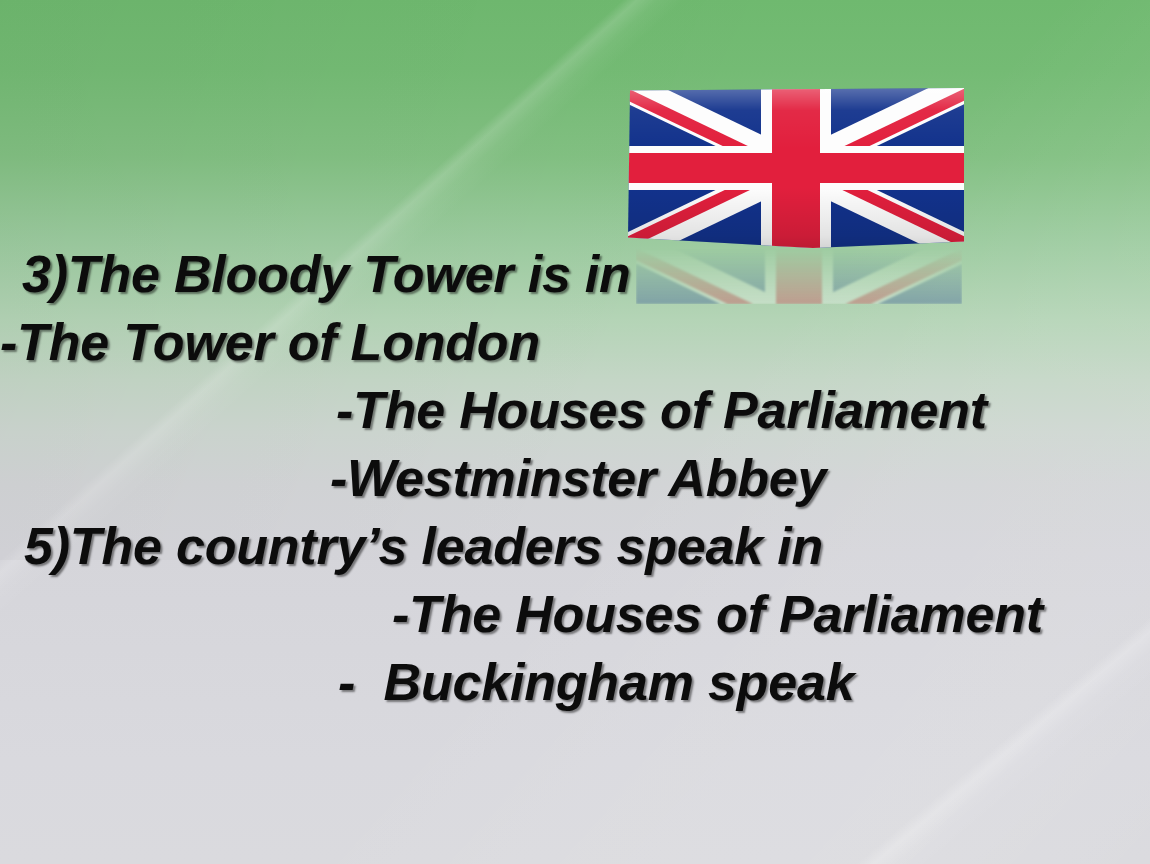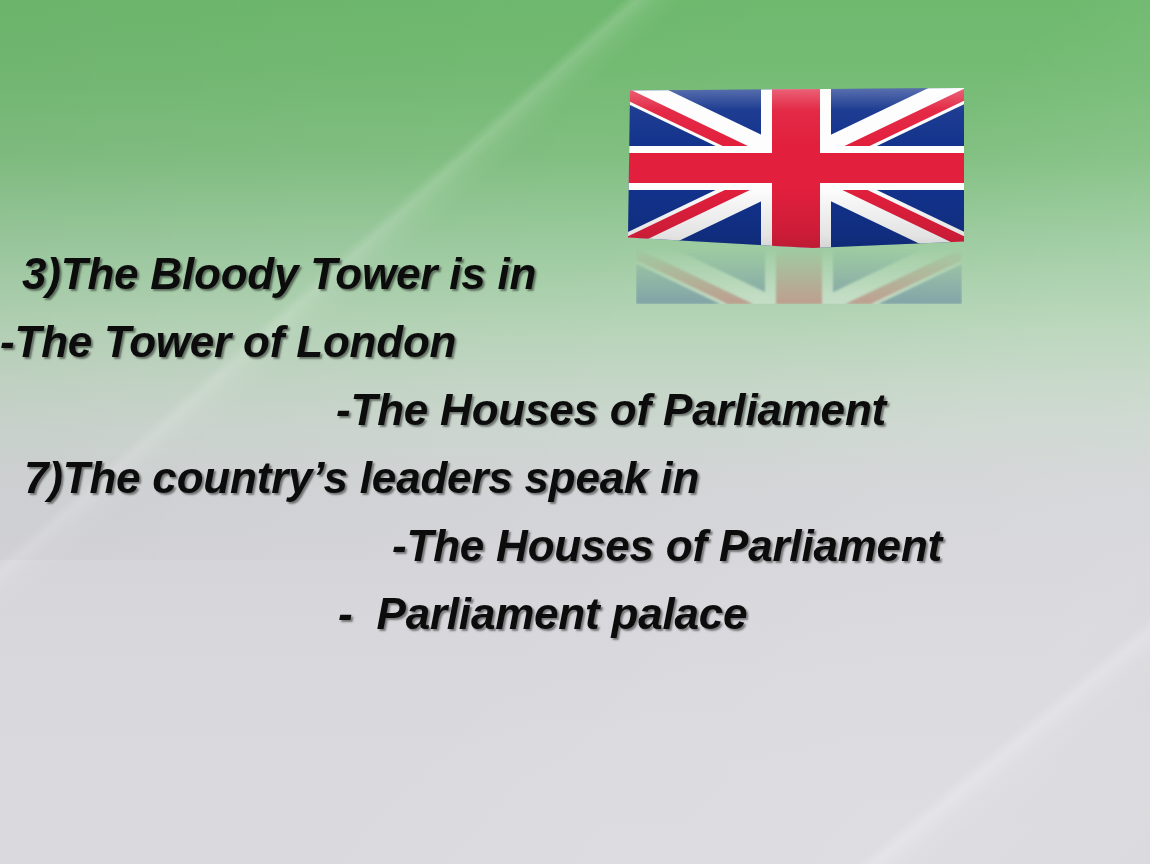--- a/index.html
+++ b/index.html
@@ -185,21 +185,21 @@
   .text-block {
     position: absolute;
     left: 0;
     top: 240px;
     width: 1150px;
   }
   .line {
     font-family: "Liberation Sans", sans-serif;
     font-weight: bold;
     font-style: italic;
-    font-size: 44px;
+    font-size: 52px;
     line-height: 68px;
     letter-spacing: -0.2px;
     color: #0c0c0c;
     white-space: pre;
     text-shadow: 2px 2px 2px rgba(0,0,0,0.45);
   }
   .ln1 { padding-left: 22px; }
   .ln2 { }
   .ln3 { padding-left: 336px; }
   .ln4 { padding-left: 330px; }
@@ -266,18 +266,19 @@
 
         <div class="flag-cross-rv"></div>
       </div>
     </div>
   </div>
 
   <div class="text-block">
     <div class="line ln1">3)The Bloody Tower is in</div>
     <div class="line ln2">-The Tower of London</div>
     <div class="line ln3">-The Houses of Parliament</div>
-    <div class="line ln5">7)The country’s leaders speak in</div>
+    <div class="line ln4">-Westminster Abbey</div>
+    <div class="line ln5">5)The country’s leaders speak in</div>
     <div class="line ln6">-The Houses of Parliament</div>
-    <div class="line ln8">-  Parliament palace</div>
+    <div class="line ln8">-  Buckingham speak</div>
   </div>
 
 </div>
 
 </body></html>

